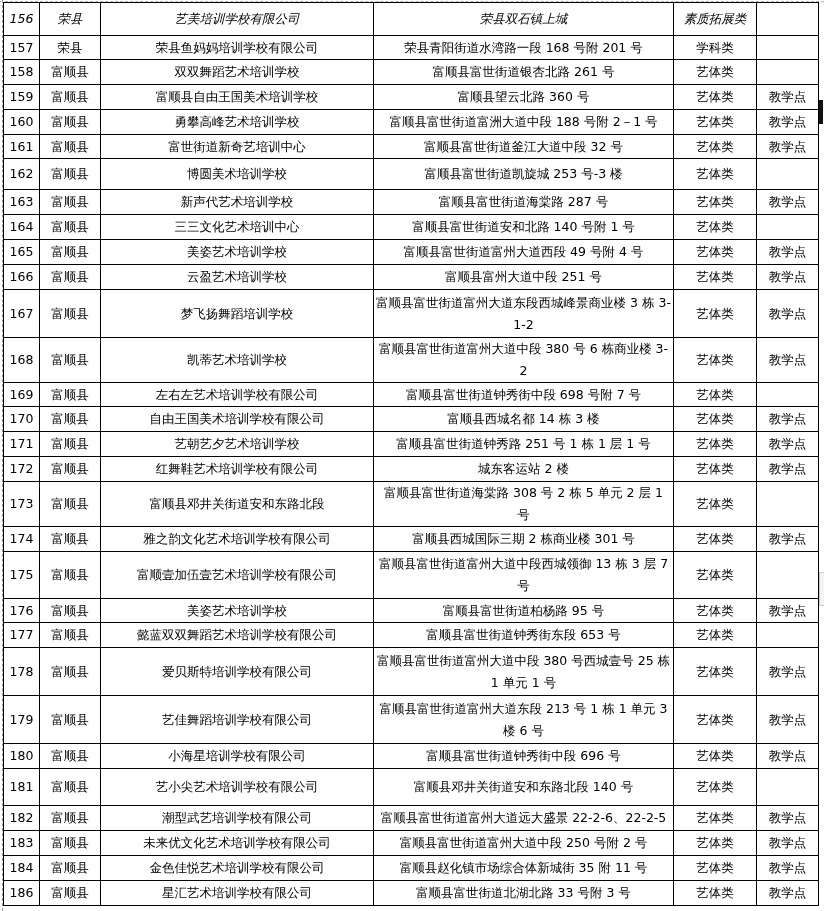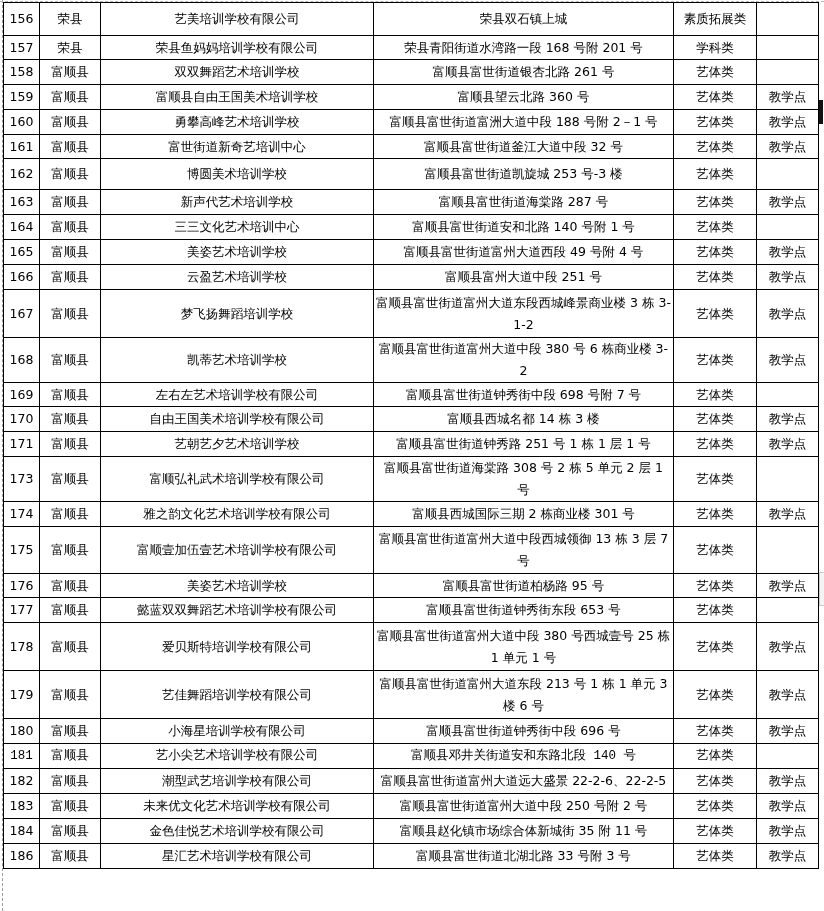--- a/index.html
+++ b/index.html
@@ -29,21 +29,21 @@
 <table class="grid">
   <colgroup>
     <col style="width:36px">
     <col style="width:61px">
     <col style="width:273px">
     <col style="width:300px">
     <col style="width:83px">
     <col style="width:62px">
   </colgroup>
   <tbody id="tbody">
-      <tr style="height: 33px;">
+      <tr style="height: 33px; font-style: italic;">
         <td class="c-no">156</td>
         <td class="c-county">荣县</td>
         <td class="c-name">艺美培训学校有限公司</td>
         <td class="c-addr">荣县双石镇上城</td>
         <td class="c-cat">素质拓展类</td>
         <td class="c-note"></td>
       </tr>
       <tr style="height: 24px;">
         <td class="c-no">157</td>
         <td class="c-county">荣县</td>
@@ -157,24 +157,32 @@
         <td class="c-note">教学点</td>
       </tr>
       <tr style="height: 25px;">
         <td class="c-no">171</td>
         <td class="c-county">富顺县</td>
         <td class="c-name">艺朝艺夕艺术培训学校</td>
         <td class="c-addr">富顺县富世街道钟秀路 251 号 1 栋 1 层 1 号</td>
         <td class="c-cat">艺体类</td>
         <td class="c-note">教学点</td>
       </tr>
+      <tr style="height: 25px;">
+        <td class="c-no">172</td>
+        <td class="c-county">富顺县</td>
+        <td class="c-name">红舞鞋艺术培训学校有限公司</td>
+        <td class="c-addr">城东客运站 2 楼</td>
+        <td class="c-cat">艺体类</td>
+        <td class="c-note">教学点</td>
+      </tr>
       <tr style="height: 24px;">
         <td class="c-no">173</td>
         <td class="c-county">富顺县</td>
-        <td class="c-name">富顺弘礼武术培训学校有限公司</td>
+        <td class="c-name">富顺县邓井关街道安和东路北段</td>
         <td class="c-addr">富顺县富世街道海棠路 308 号 2 栋 5 单元 2 层 1 号</td>
         <td class="c-cat">艺体类</td>
         <td class="c-note"></td>
       </tr>
       <tr style="height: 25px;">
         <td class="c-no">174</td>
         <td class="c-county">富顺县</td>
         <td class="c-name">雅之韵文化艺术培训学校有限公司</td>
         <td class="c-addr">富顺县西城国际三期 2 栋商业楼 301 号</td>
         <td class="c-cat">艺体类</td>
@@ -221,21 +229,21 @@
         <td class="c-note">教学点</td>
       </tr>
       <tr style="height: 25px;">
         <td class="c-no">180</td>
         <td class="c-county">富顺县</td>
         <td class="c-name">小海星培训学校有限公司</td>
         <td class="c-addr">富顺县富世街道钟秀街中段 696 号</td>
         <td class="c-cat">艺体类</td>
         <td class="c-note">教学点</td>
       </tr>
-      <tr style="height: 25px; font-family: Liberation Mono, monospace;">
+      <tr style="height: 37px;">
         <td class="c-no">181</td>
         <td class="c-county">富顺县</td>
         <td class="c-name">艺小尖艺术培训学校有限公司</td>
         <td class="c-addr">富顺县邓井关街道安和东路北段 140 号</td>
         <td class="c-cat">艺体类</td>
         <td class="c-note"></td>
       </tr>
       <tr style="height: 25px; margin-left: 24px;">
         <td class="c-no">182</td>
         <td class="c-county">富顺县</td>

